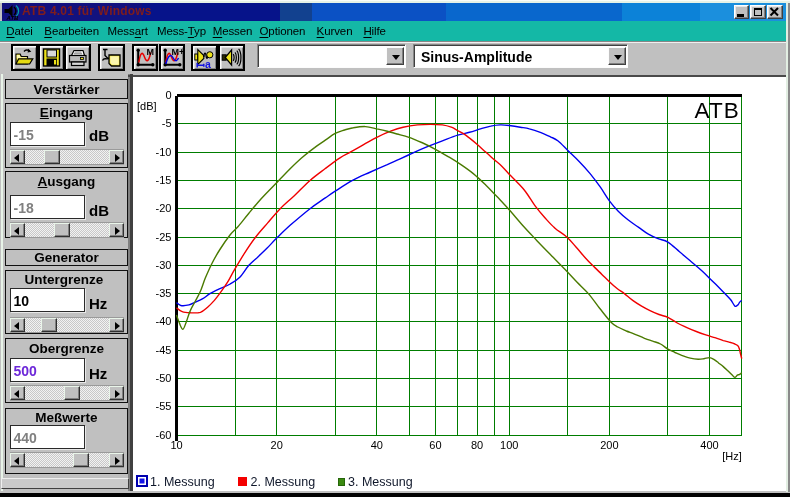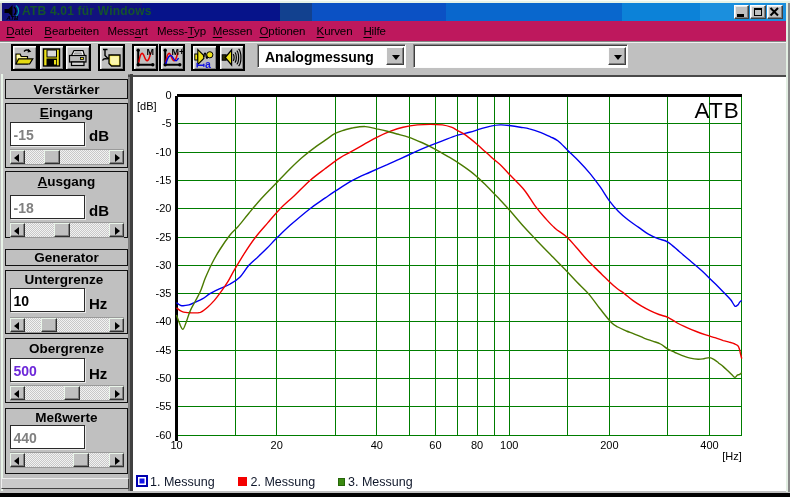--- a/index.html
+++ b/index.html
@@ -2,24 +2,24 @@
 <html><head><meta charset="utf-8">
 <style>
 *{margin:0;padding:0;box-sizing:border-box}
 html,body{width:790px;height:497px;overflow:hidden}
 body{background:#c0c0c0;font-family:"Liberation Sans",sans-serif;position:relative}
 .abs{position:absolute}
 
 #topstrip{left:0;top:0;width:790px;height:3px;background:#e6f2e6;border-top:1px solid #f8fcf8}
 #titlebar{left:2px;top:3px;width:786px;height:18px;
 background:linear-gradient(90deg,#12127e 0,#12127e 140px,#06138a 140px,#06138a 278px,#12418f 278px,#12418f 310px,#0b51c4 310px,#0b51c4 444px,#0967cd 444px,#0967cd 620px,#0c82d8 620px,#0c82d8 698px,#1b8fdd 698px,#1b8fdd 786px)}
-#title-text{left:22px;top:3.5px;color:#14532d;font-size:12px;font-weight:bold;letter-spacing:0.2px;white-space:nowrap}
+#title-text{left:22px;top:3.5px;color:#7f1d1d;font-size:12px;font-weight:bold;letter-spacing:0.2px;white-space:nowrap}
 .wbtn{top:5px;width:15.5px;height:14px;background:#c0c0c0;border:1px solid;border-color:#ffffff #404040 #404040 #ffffff;box-shadow:inset -1px -1px 0 #808080,inset 1px 1px 0 #e8e8e8}
 
-#menubar{left:0;top:21px;width:790px;height:20px;background:#be185d}
+#menubar{left:0;top:21px;width:790px;height:20px;background:#14b8a6}
 .mi{position:absolute;top:3.5px;font-size:11.5px;color:#000;white-space:nowrap;letter-spacing:-0.1px}
 .mi u{text-underline-offset:2px}
 #msep1{left:0;top:41px;width:790px;height:1px;background:#868686}
 #msep2{left:0;top:42px;width:790px;height:1px;background:#f0f0f0}
 
 .tbtn{position:absolute;top:44px;width:26.5px;height:26.5px;background:#c0c0c0;border:2px solid #000;box-shadow:inset 1.5px 1.5px 0 #fcfcfc,inset -1px -1px 0 #808080}
 .tbtn svg{position:absolute;left:1px;top:1px}
 
 .combo{position:absolute;top:44px;height:23.5px;background:#fff;border:1px solid;border-color:#868686 #fcfcfc #fcfcfc #868686;box-shadow:inset 1px 1px 0 #404040}
 .combo .ct{position:absolute;left:7px;top:4px;font-weight:bold;font-size:14px;color:#000;white-space:nowrap}
@@ -155,26 +155,26 @@
     <svg width="21" height="21" viewBox="0 0 21 21">
 <rect x="1.2" y="7.8" width="4" height="5.4" fill="#2a2a00" stroke="#000" stroke-width="1"></rect>
 <path d="M4.2 10.5 L10.6 3 L10.6 18 Z" fill="#ede21a" stroke="#000" stroke-width="1.2"></path>
 <path d="M12.2 7.2 C13.4 8.6 13.4 12.4 12.2 13.8" stroke="#000" fill="none" stroke-width="1.2"></path>
 <path d="M14 5.4 C15.8 7.4 15.8 13.6 14 15.6" stroke="#000" fill="none" stroke-width="1.2"></path>
 <path d="M15.8 3.6 C18.2 6.2 18.2 14.8 15.8 17.4" stroke="#000" fill="none" stroke-width="1.2"></path>
 <path d="M17.6 1.8 C20.7 5 20.7 16 17.6 19.2" stroke="#000" fill="none" stroke-width="1.2"></path>
 </svg>
   </div>
 <div class="combo abs" style="left:257px;width:149px">
-    <span class="ct">Analogmessung</span>
     <span class="cbtn">
       <span class="carr"></span>
     </span>
   </div>
 <div class="combo abs" style="left:413px;width:215px">
+    <span class="ct">Sinus-Amplitude</span>
     <span class="cbtn">
       <span class="carr"></span>
     </span>
   </div>
 <div class="abs" id="panel"></div>
 <div class="abs" id="paneledge1"></div>
 <div class="abs" style="left:1px;top:74px;width:1.5px;height:417px;background:#e8f4e8"></div>
 <div class="abs" style="left:128px;top:74.5px;width:659px;height:2.5px;background:#4a4a4a"></div>
 <div class="abs" id="paneledge2"></div>
 <div class="gbox" style="top:79.0px;height:19.5px"></div>

